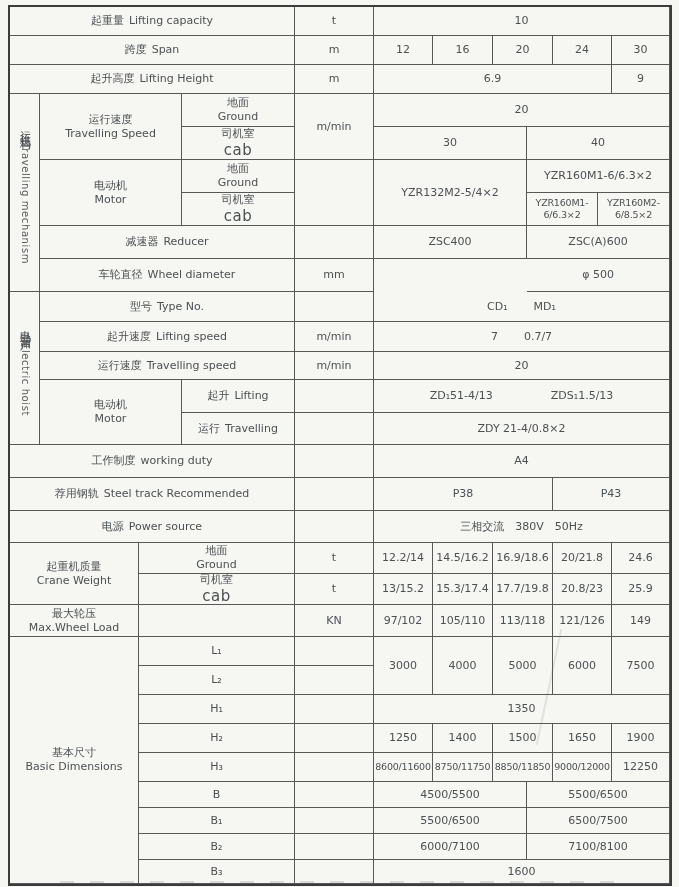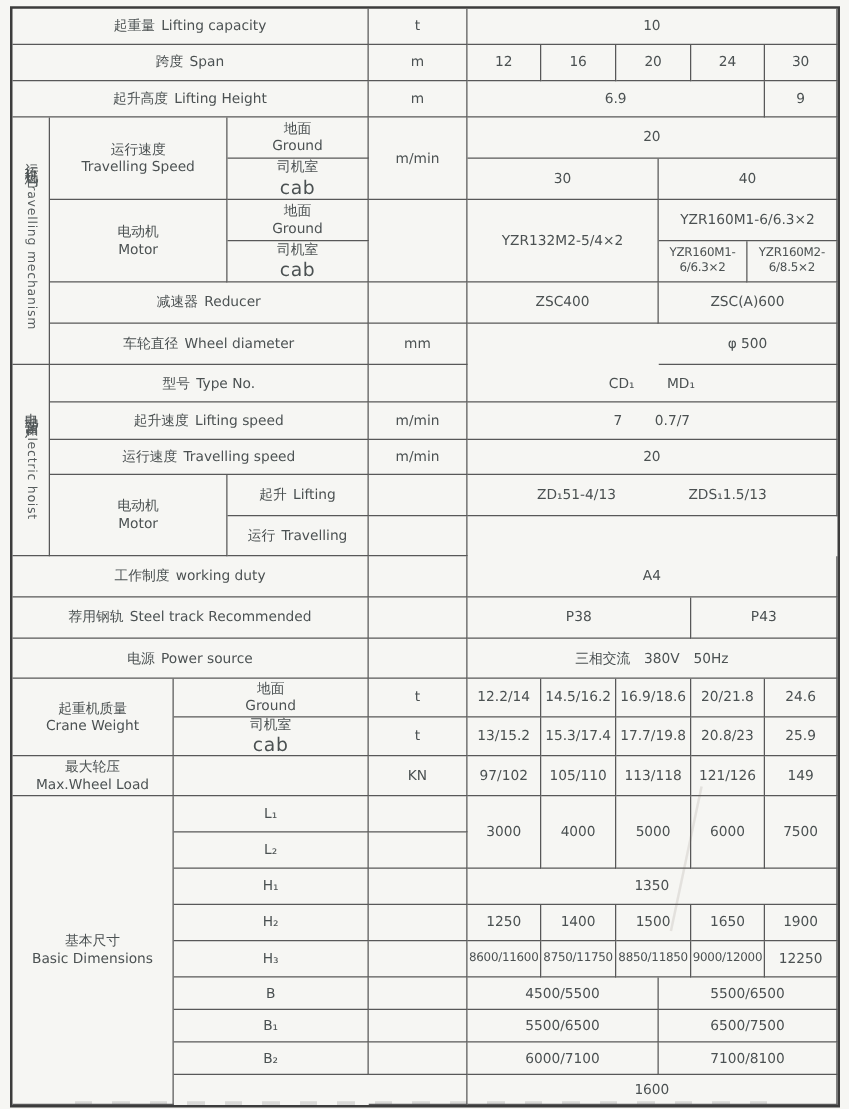--- a/index.html
+++ b/index.html
@@ -179,20 +179,21 @@
     <div class="c" style="grid-area:13/5/14/6"></div>
     <div class="c pairw" style="grid-area:13/6/14/13">
         <span>ZD₁51-4/13</span>
         <span>ZDS₁1.5/13</span>
       </div>
     <div class="c" style="grid-area:14/4/15/5">
         <span>运行</span>
         <span>Travelling</span>
       </div>
     <div class="c" style="grid-area:14/5/15/6"></div>
+    <div class="c" style="grid-area:14/6/15/13">ZDY 21-4/0.8×2</div>
 
     <div class="c" style="grid-area:15/1/16/5">
         <span>工作制度</span>
         <span>working duty</span>
       </div>
     <div class="c" style="grid-area:15/5/16/6"></div>
     <div class="c" style="grid-area:15/6/16/13">A4</div>
 
     <div class="c" style="grid-area:16/1/17/5">
         <span>荐用钢轨</span>
@@ -289,20 +290,21 @@
     <div class="c" style="grid-area:27/3/28/5">B₁</div>
     <div class="c" style="grid-area:27/5/28/6"></div>
     <div class="c" style="grid-area:27/6/28/9">5500/6500</div>
     <div class="c" style="grid-area:27/9/28/13">6500/7500</div>
 
     <div class="c" style="grid-area:28/3/29/5">B₂</div>
     <div class="c" style="grid-area:28/5/29/6"></div>
     <div class="c" style="grid-area:28/6/29/9">6000/7100</div>
     <div class="c" style="grid-area:28/9/29/13">7100/8100</div>
 
+    <div class="c" style="grid-area:29/3/30/5">B₃</div>
     <div class="c" style="grid-area:29/5/30/6"></div>
     <div class="c" style="grid-area:29/6/30/13">1600</div>
 
   </div>
 
   <div class="crease"></div>
   <div class="smudge"></div>
 </div>
 
 </body></html>

